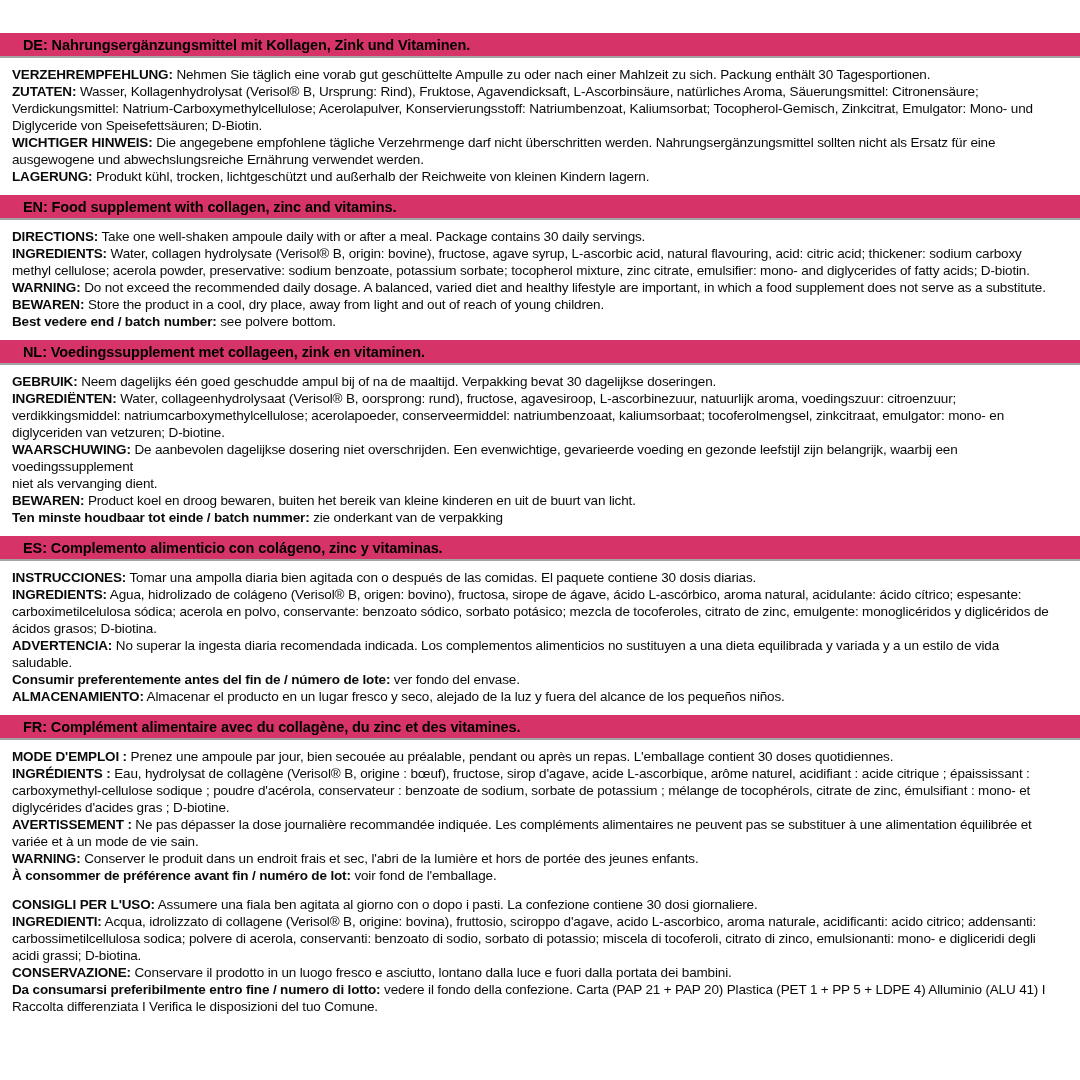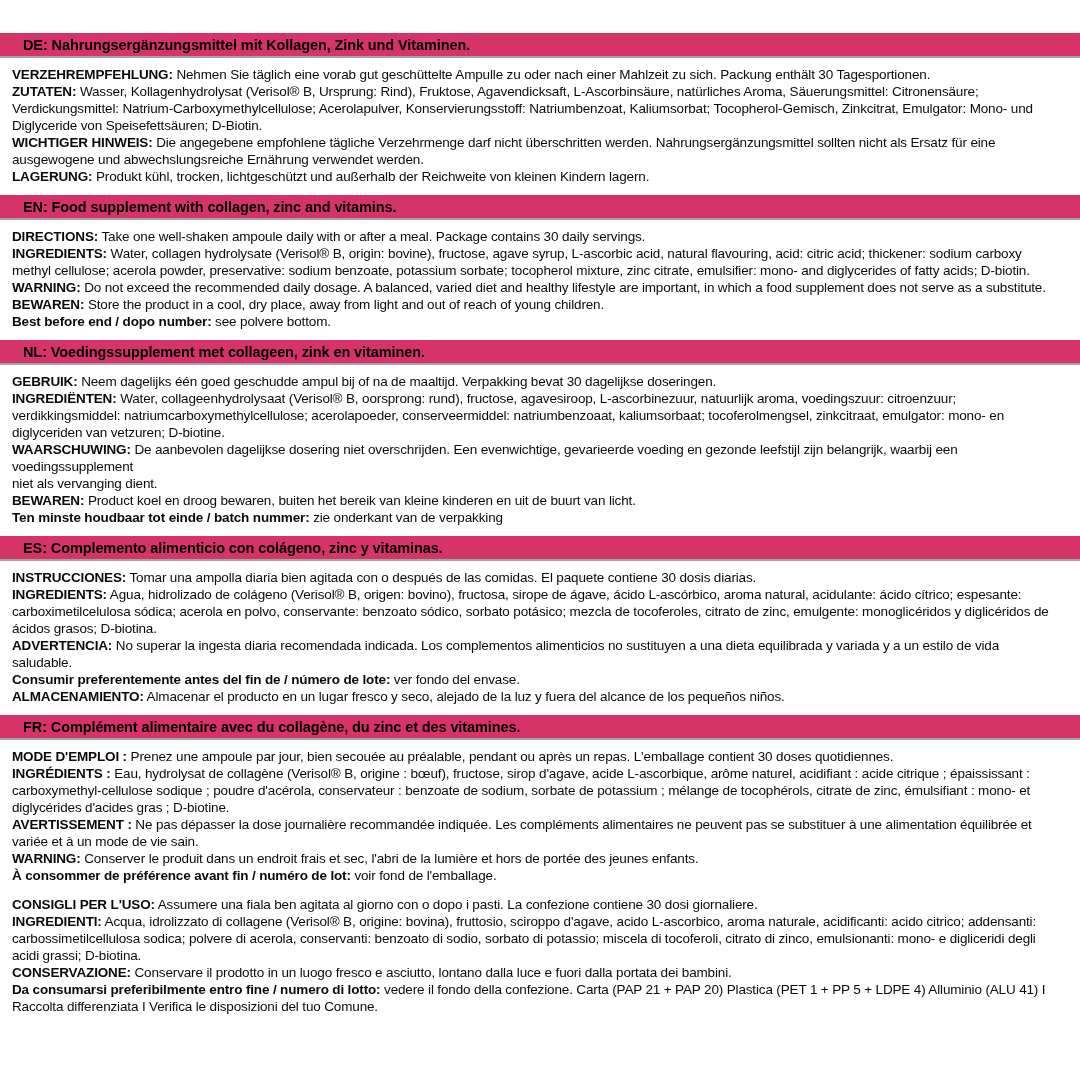--- a/index.html
+++ b/index.html
@@ -62,21 +62,21 @@
 
   <section class="lang-section">
     <div class="lang-bar">
       <span class="bar-title">EN: Food supplement with collagen, zinc and vitamins.</span>
     </div>
     <div class="section-body">
       <p class="para"><span class="label">DIRECTIONS:</span><span class="text"> Take one well-shaken ampoule daily with or after a meal. Package contains 30 daily servings.</span></p>
       <p class="para"><span class="label">INGREDIENTS:</span><span class="text"> Water, collagen hydrolysate (Verisol® B, origin: bovine), fructose, agave syrup, L-ascorbic acid, natural flavouring, acid: citric acid; thickener: sodium carboxy methyl cellulose; acerola powder, preservative: sodium benzoate, potassium sorbate; tocopherol mixture, zinc citrate, emulsifier: mono- and diglycerides of fatty acids; D-biotin.</span></p>
       <p class="para"><span class="label">WARNING:</span><span class="text"> Do not exceed the recommended daily dosage. A balanced, varied diet and healthy lifestyle are important, in which a food supplement does not serve as a substitute.</span></p>
       <p class="para"><span class="label">BEWAREN:</span><span class="text"> Store the product in a cool, dry place, away from light and out of reach of young children.</span></p>
-      <p class="para"><span class="label">Best before end / dopo number:</span><span class="text"> see polvere bottom.</span></p>
+      <p class="para"><span class="label">Best vedere end / batch number:</span><span class="text"> see polvere bottom.</span></p>
     </div>
   </section>
 
   <section class="lang-section">
     <div class="lang-bar">
       <span class="bar-title">NL: Voedingssupplement met collageen, zink en vitaminen.</span>
     </div>
     <div class="section-body">
       <p class="para"><span class="label">GEBRUIK:</span><span class="text"> Neem dagelijks één goed geschudde ampul bij of na de maaltijd. Verpakking bevat 30 dagelijkse doseringen.</span></p>
       <p class="para"><span class="label">INGREDIËNTEN:</span><span class="text"> Water, collageenhydrolysaat (Verisol® B, oorsprong: rund), fructose, agavesiroop, L-ascorbinezuur, natuurlijk aroma, voedingszuur: citroenzuur; verdikkingsmiddel: natriumcarboxymethylcellulose; acerolapoeder, conserveermiddel: natriumbenzoaat, kaliumsorbaat; tocoferolmengsel, zinkcitraat, emulgator: mono- en diglyceriden van vetzuren; D-biotine.</span></p>

